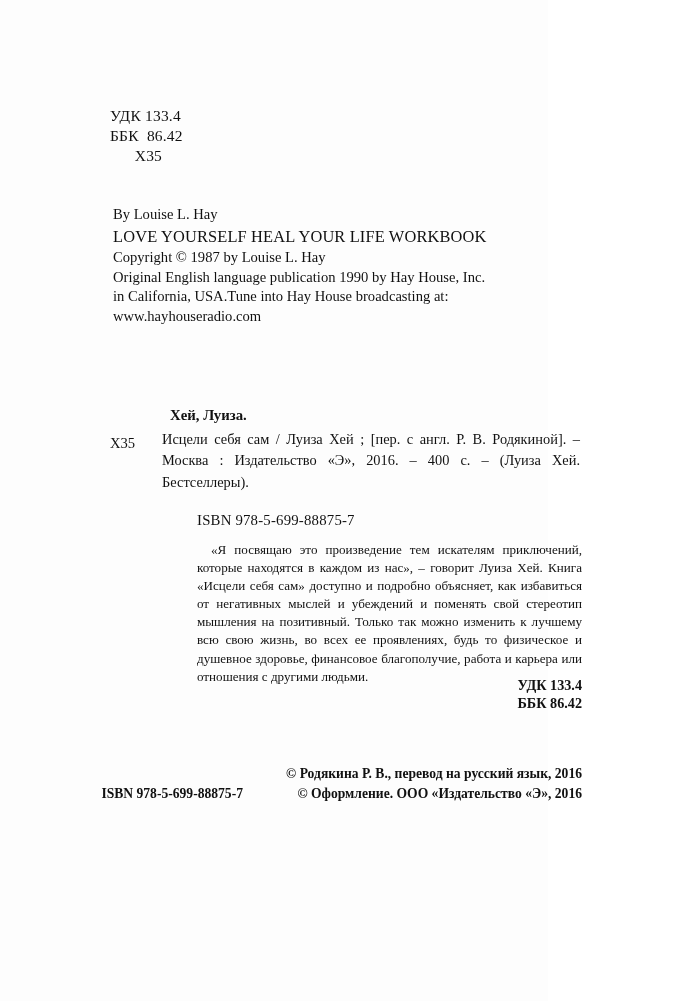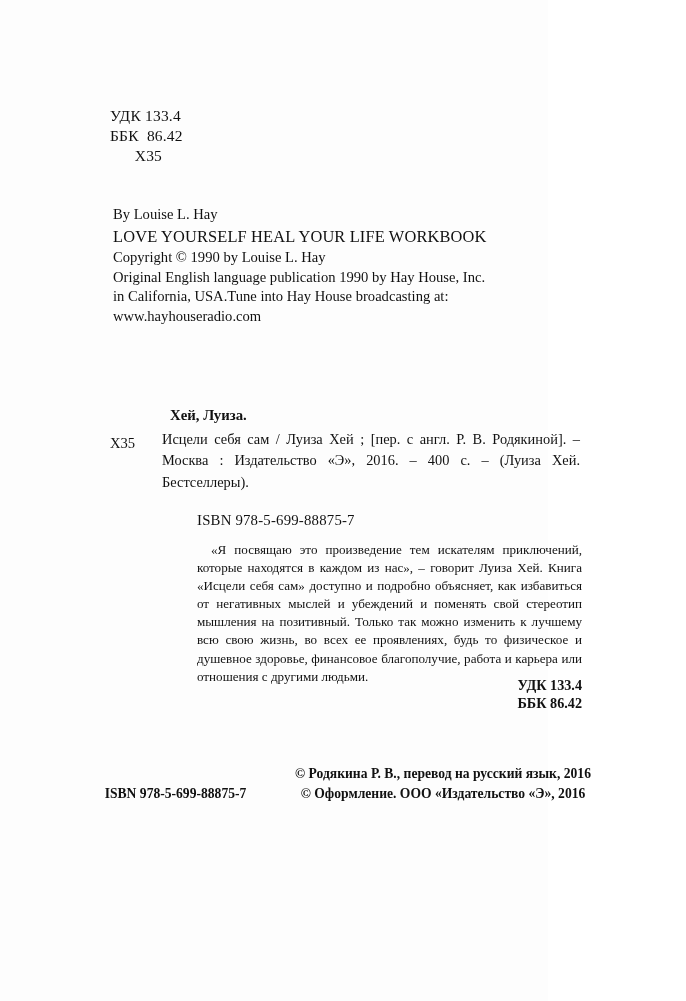--- a/index.html
+++ b/index.html
@@ -127,21 +127,21 @@
     position: absolute;
     left: 108px;
     top: 764px;
     width: 474px;
     font-size: 13.6px;
     line-height: 20px;
     font-weight: bold;
   }
   .footer-row {
     display: flex;
-    justify-content: center;
+    justify-content: flex-end;
     align-items: baseline;
   }
   .footer-isbn {
     width: 196px;
     flex: 0 0 196px;
     white-space: nowrap;
   }
   .footer-rights {
     flex: 1 1 auto;
     text-align: left;
@@ -156,21 +156,21 @@
 
   <div class="class-block">
     <div class="class-line">УДК 133.4</div>
     <div class="class-line">ББК  86.42</div>
     <div class="class-line code">Х35</div>
   </div>
 
   <div class="orig-block">
     <div class="byline">By Louise L. Hay</div>
     <div class="title-en">LOVE YOURSELF HEAL YOUR LIFE WORKBOOK</div>
-    <div class="line">Copyright © 1990 by Louise L. Hay</div>
+    <div class="line">Copyright © 1987 by Louise L. Hay</div>
     <div class="line">Original English language publication 1990 by Hay House, Inc.</div>
     <div class="line">in California, USA.Tune into Hay House broadcasting at:</div>
     <div class="line">www.hayhouseradio.com</div>
   </div>
 
   <div class="cip">
     <div class="cip-sidecode">Х35</div>
     <div class="cip-author">Хей, Луиза.</div>
     <div class="cip-body">Исцели себя сам / Луиза Хей ; [пер. с англ. Р. В. Родякиной]. – Москва : Издательство «Э», 2016. – 400 с. – (Луиза Хей. Бестселлеры).</div>
   </div>

